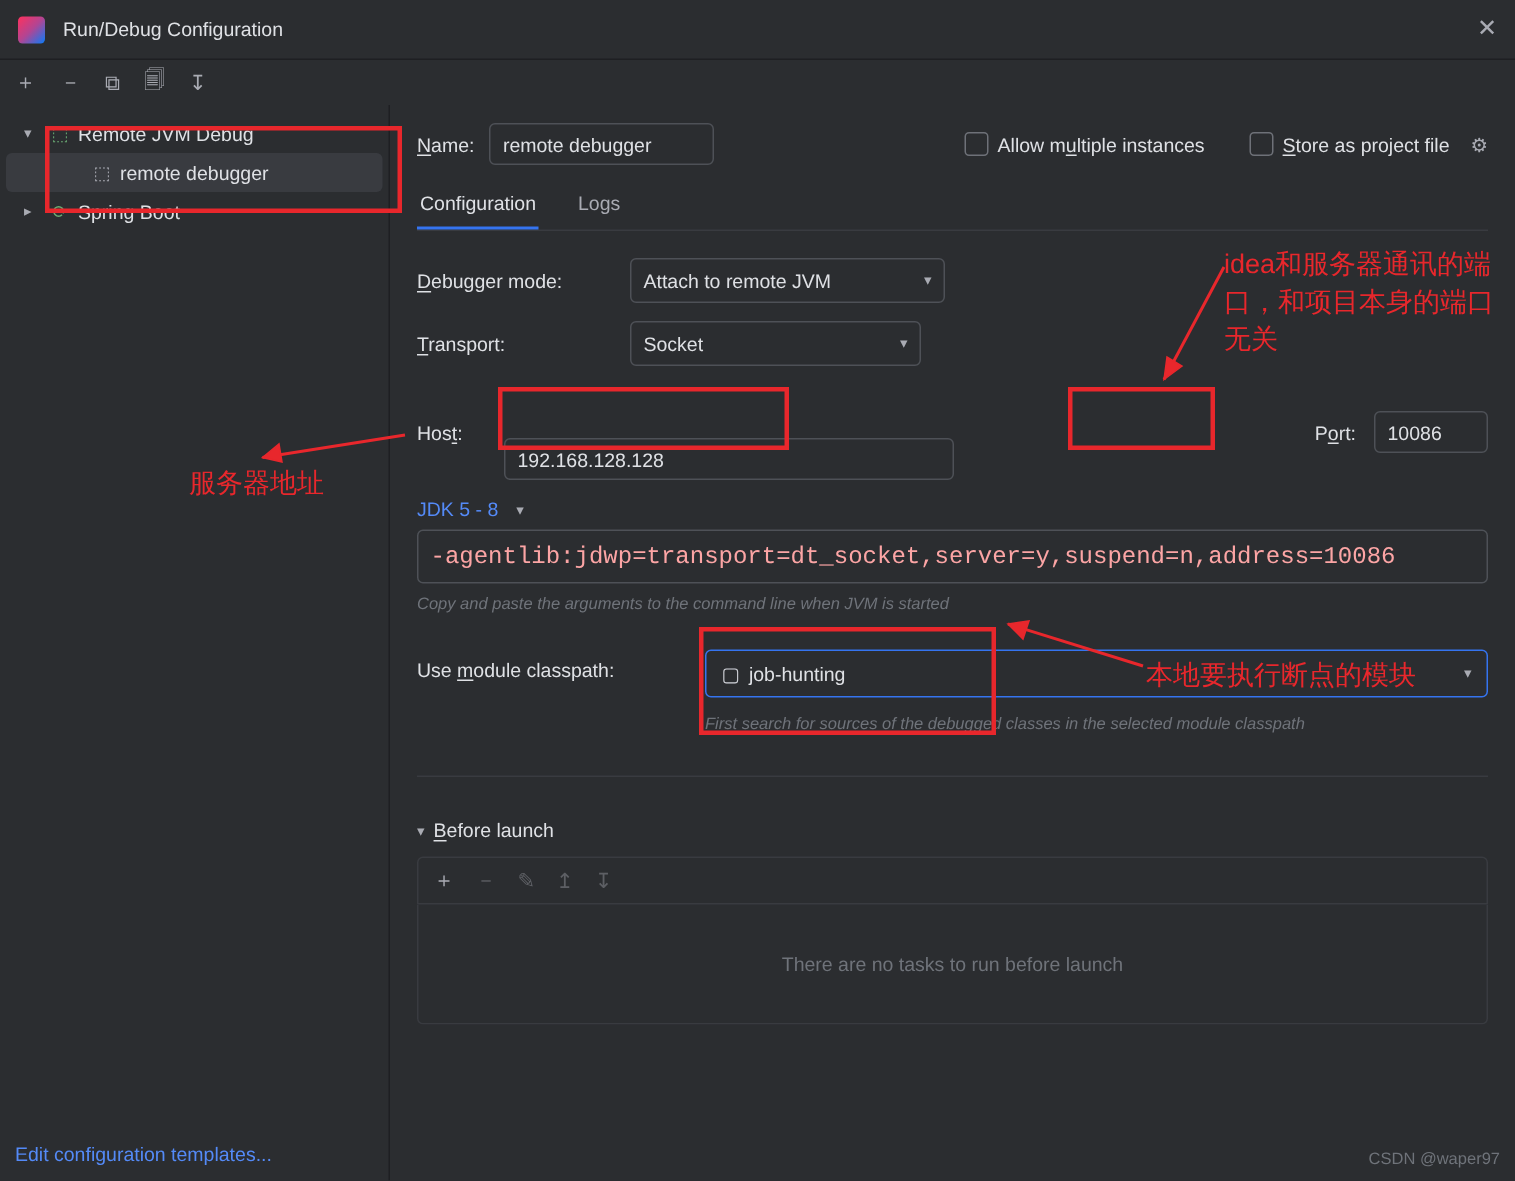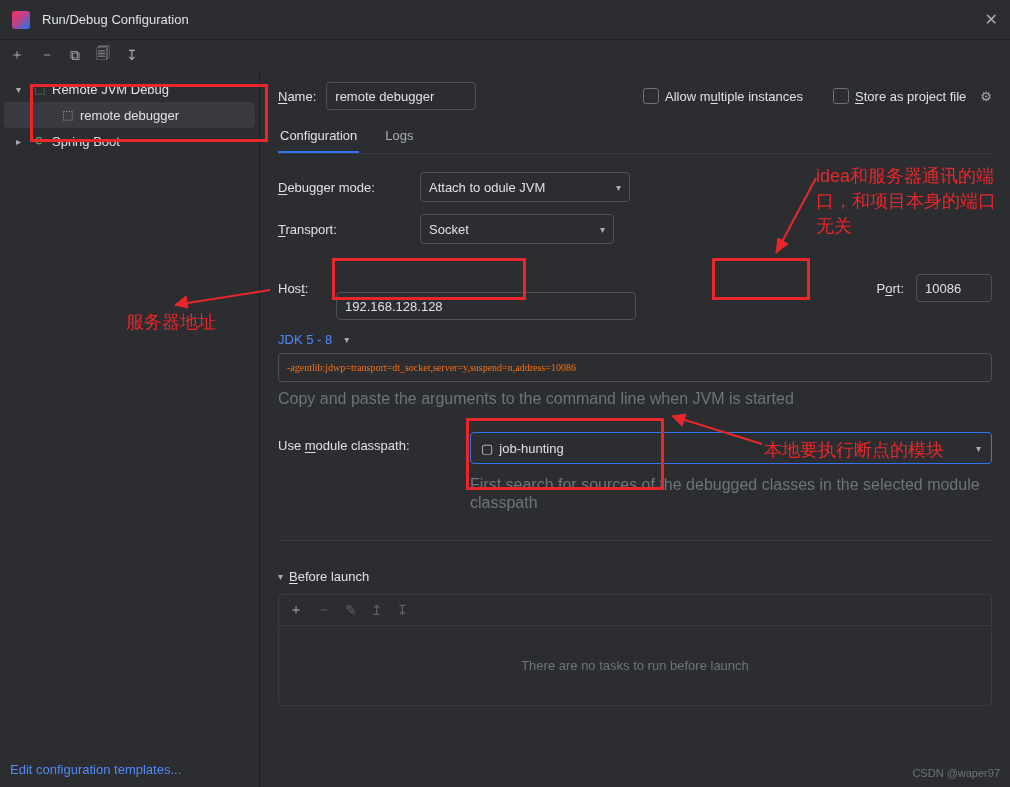--- a/index.html
+++ b/index.html
@@ -26,22 +26,22 @@
   input[type=text], .select-box, .code-box { background: #2b2d30; border: 1px solid #4e5157; border-radius: 4px; color: #dfe1e5; padding: 5px 8px; font-size: 13px; }
   input[type=text] { height: 28px; }
   .select-box { height: 30px; display: flex; align-items: center; justify-content: space-between; cursor: pointer; }
   .chev-down { color: #a9abb3; font-size: 10px; margin-left: 8px; }
   .checkbox { width: 16px; height: 16px; border: 1px solid #6e7178; border-radius: 3px; display: inline-block; margin-right: 6px; }
   .tabs { display: flex; gap: 24px; border-bottom: 1px solid #393b40; margin: 8px 0 18px 0; }
   .tab { padding: 8px 2px; color: #a9abb3; cursor: pointer; }
   .tab-active { color: #dfe1e5; border-bottom: 2px solid #3574f0; }
   .form-row { display: flex; align-items: center; gap: 12px; margin-bottom: 12px; }
   .form-label { width: 130px; }
-  .code-box { font-family: Liberation Serif, serif; width: 100%; padding: 8px; color: #f97316; font-size: 10px; }
-  .hint { color: #6f737a; font-size: 16px; margin-top: 8px; }
+  .code-box { font-family: Liberation Mono, monospace; width: 100%; padding: 8px; color: #fca5a5; font-size: 16px; }
+  .hint { color: #6f737a; font-size: 11px; margin-top: 8px; font-style: italic; }
   .module-select { background: #2b2d30; border: 1px solid #3574f0; border-radius: 4px; flex: 1; height: 32px; display: flex; align-items: center; padding: 0 10px; justify-content: space-between; cursor: pointer; }
   .folder-icon { color: #ced0d6; margin-right: 6px; font-size: 13px; }
   .section-title { display: flex; align-items: center; gap: 6px; margin: 28px 0 10px 0; cursor: pointer; }
   .before-toolbar { display: flex; gap: 14px; padding: 6px 10px; border: 1px solid #393b40; border-radius: 4px 4px 0 0; background: #2b2d30; }
   .before-body { border: 1px solid #393b40; border-top: none; border-radius: 0 0 4px 4px; height: 80px; display: flex; align-items: center; justify-content: center; color: #6f737a; }
   .jdk-link { color: #548af7; cursor: pointer; display: flex; align-items: center; gap: 4px; justify-content: flex-end; }
   .red-box { position: absolute; border: 3px solid #e8272c; pointer-events: none; }
   .anno { position: absolute; color: #e8272c; font-size: 18px; font-weight: 500; pointer-events: none; line-height: 1.4; }
   .arrow { position: absolute; stroke: #e8272c; fill: #e8272c; pointer-events: none; }
   .watermark { position: absolute; right: 10px; bottom: 8px; color: #6f737a; font-size: 11px; }
@@ -101,21 +101,21 @@
     </div>
 
     <div class="tabs">
       <div class="tab tab-active">Configuration</div>
       <div class="tab">Logs</div>
     </div>
 
     <div class="form-row">
       <span class="form-label"><span class="underline-letter">D</span>ebugger mode:</span>
       <div class="select-box" style="width:210px">
-        <span>Attach to odule JVM</span>
+        <span>Attach to remote JVM</span>
         <span class="chev-down">▾</span>
       </div>
     </div>
 
     <div class="form-row">
       <span class="form-label"><span class="underline-letter">T</span>ransport:</span>
       <div class="select-box" style="width:194px">
         <span>Socket</span>
         <span class="chev-down">▾</span>
       </div>

